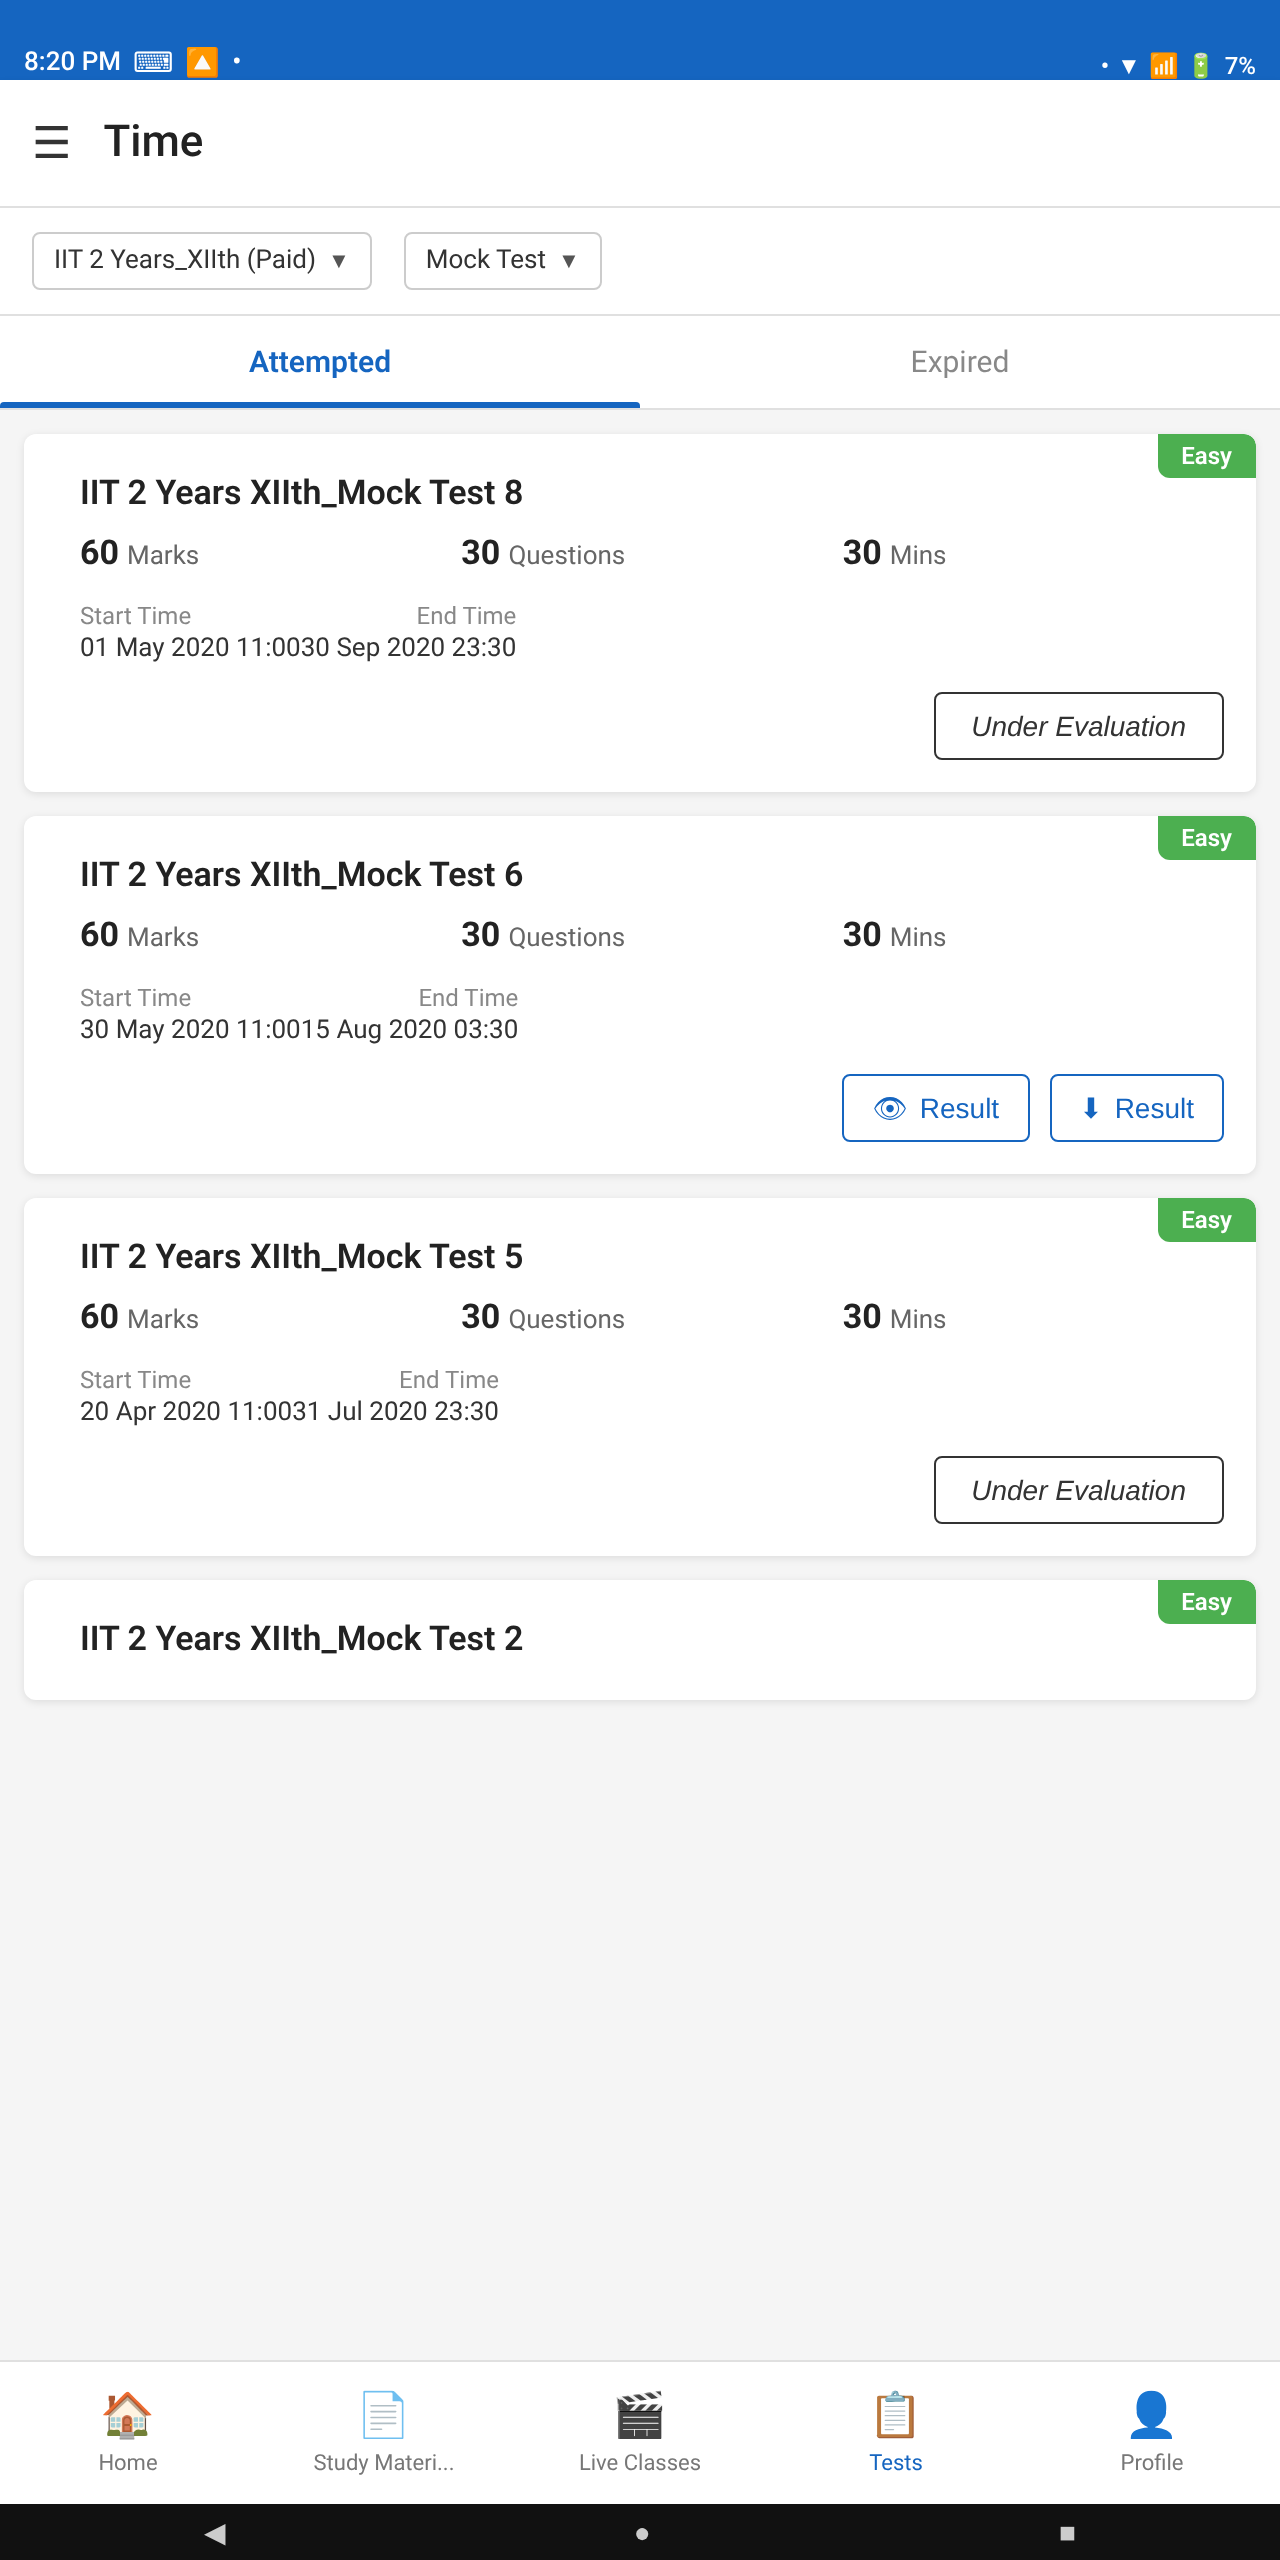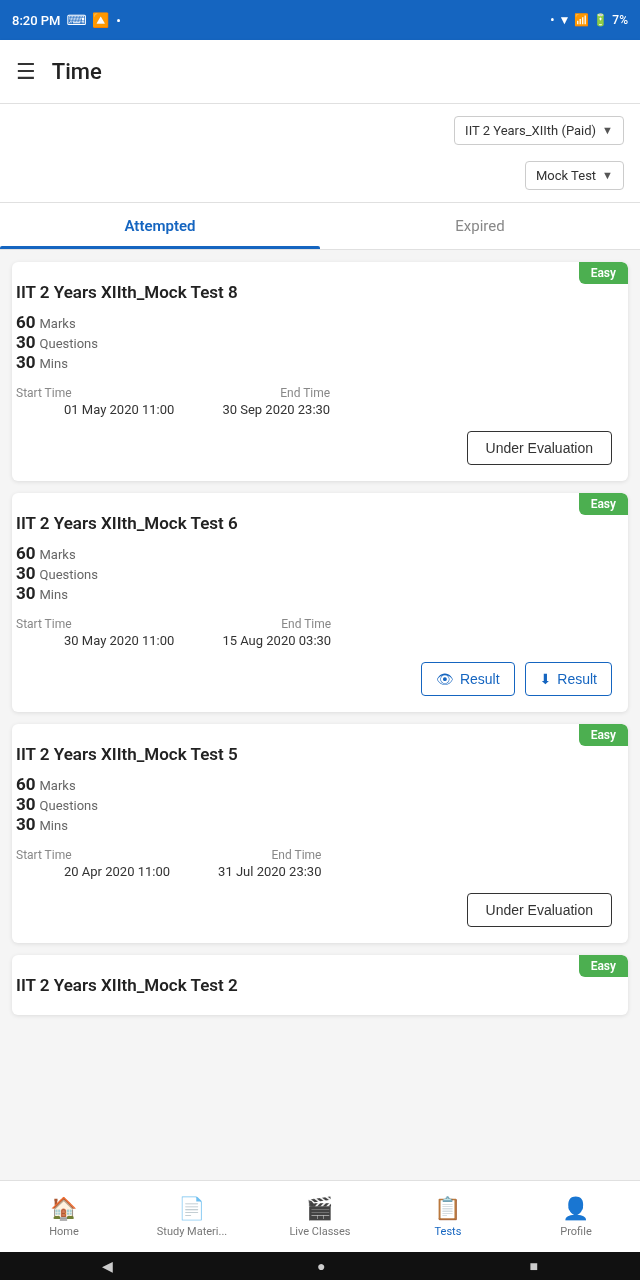--- a/index.html
+++ b/index.html
@@ -12,21 +12,21 @@
       overflow-x: hidden;
       position: relative;
     }
 
     
     .status-bar {
       background: #1565C0;
       color: white;
       height: 40px;
       display: flex;
-      align-items: center;
+      align-items: flex-end;
       justify-content: space-between;
       padding: 0 12px;
       font-size: 13px;
       font-weight: 500;
     }
     .status-bar-left { display: flex; align-items: center; gap: 6px; }
     .status-bar-right { display: flex; align-items: center; gap: 4px; font-size: 12px; }
 
     
     .header {
@@ -39,25 +39,24 @@
       border-bottom: 1px solid #e0e0e0;
       box-shadow: 0 1px 3px rgba(0,0,0,0.1);
     }
     .hamburger-icon { font-size: 22px; color: #333; cursor: pointer; }
     .header-title { font-size: 22px; font-weight: 500; color: #222; }
 
     
     .filter-row {
       background: white;
       display: flex;
-      align-items: flex-end;
+      align-items: flex-start;
       padding: 12px 16px;
       gap: 16px;
       border-bottom: 1px solid #e0e0e0;
-      flex-direction: column;
     }
     .filter-dropdown {
       display: flex;
       align-items: center;
       gap: 6px;
       border: 1px solid #ccc;
       border-radius: 4px;
       padding: 6px 10px;
       font-size: 13px;
       color: #333;
@@ -105,21 +104,21 @@
       padding-bottom: 80px;
     }
 
     
     .test-card {
       background: white;
       border-radius: 6px;
       box-shadow: 0 1px 4px rgba(0,0,0,0.1);
       position: relative;
       overflow: hidden;
-      padding: 16px 16px 16px 4px;
+      padding: 16px 16px 16px 28px;
     }
     .card-badge {
       position: absolute;
       top: 0;
       right: 0;
       background: #4CAF50;
       color: white;
       font-size: 12px;
       font-weight: 600;
       padding: 4px 12px;
@@ -130,21 +129,20 @@
       font-weight: 600;
       color: #222;
       margin-bottom: 10px;
       margin-top: 4px;
       padding-right: 60px;
     }
     .card-stats {
       display: flex;
       gap: 0;
       margin-bottom: 14px;
-      flex-direction: column;
     }
     .stat {
       display: flex;
       align-items: baseline;
       gap: 4px;
       flex: 1;
     }
     .stat-num {
       font-size: 17px;
       font-weight: 700;
@@ -161,35 +159,35 @@
     }
     .time-block {}
     .time-label {
       font-size: 12px;
       color: #888;
       margin-bottom: 2px;
     }
     .time-value {
       font-size: 13px;
       color: #333;
-      margin-left: 48px;
     }
     .card-actions {
       display: flex;
       justify-content: flex-end;
       gap: 10px;
     }
     .btn-under-evaluation {
       border: 1.5px solid #333;
       background: white;
       color: #333;
       font-size: 14px;
       padding: 8px 18px;
       border-radius: 4px;
       cursor: pointer;
+      font-style: italic;
     }
     .btn-result {
       border: 1.5px solid #1565C0;
       background: white;
       color: #1565C0;
       font-size: 14px;
       padding: 8px 14px;
       border-radius: 4px;
       cursor: pointer;
       display: flex;

